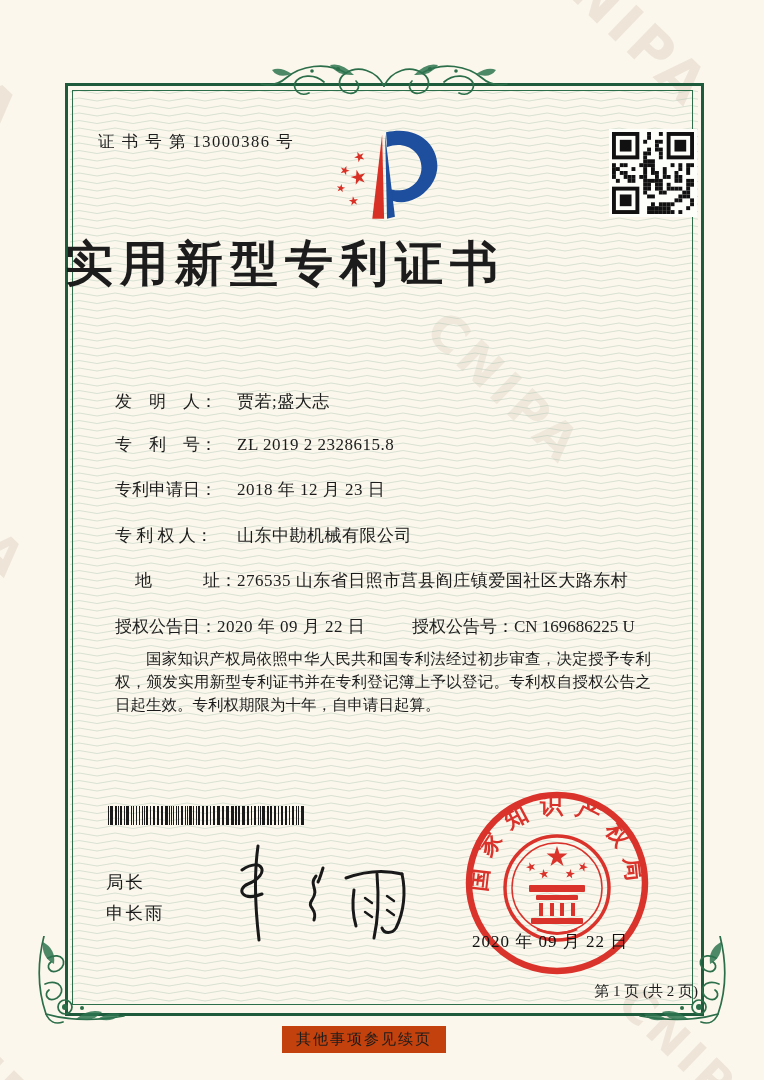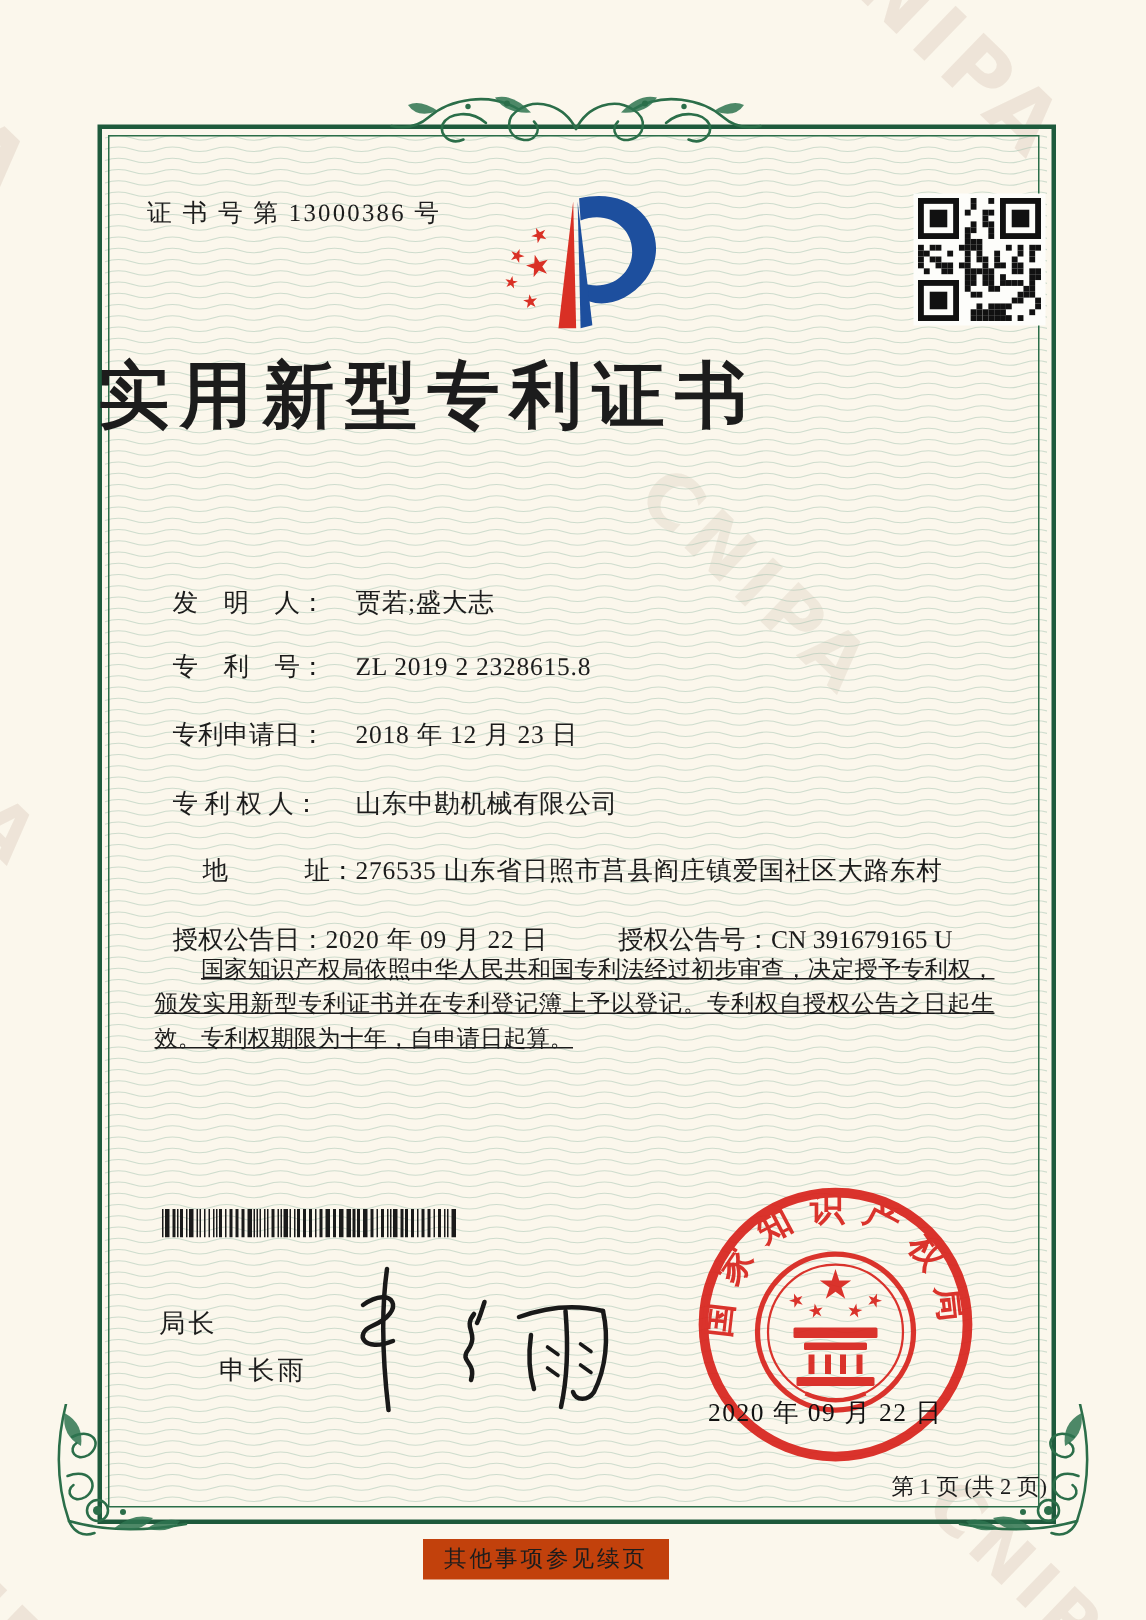--- a/index.html
+++ b/index.html
@@ -17,21 +17,21 @@
   
   .cert-no{position:absolute;left:98px;top:131px;font-size:16.5px;letter-spacing:1.5px;}
   .title{position:absolute;left:65px;top:232px;width:633px;text-align:left;font-size:48px;
          font-weight:bold;letter-spacing:7px;}
   .frow{position:absolute;left:98px;font-size:17px;white-space:pre;}
   .frow .lbl{display:inline-block;min-width:122px;}
   .frow .val{letter-spacing:0.5px;}
   .grant2{position:absolute;left:395px;font-size:17px;white-space:pre;}
   .paras{position:absolute;left:99px;top:631px;width:568px;font-size:15.5px;line-height:23px;
          text-align:justify;}
-  .paras p{margin:4px;text-indent:31px;text-decoration:underline;}
+  .paras p{margin:16px;text-indent:31px;}
   .officer{position:absolute;left:106px;font-size:17.5px;letter-spacing:2px;}
   .footer-page{position:absolute;left:65px;top:982px;width:633px;text-align:right;font-size:15px;}
   .cont-note{position:absolute;left:282px;top:1026px;background:#c2410c;padding:4px 14px;
              font-size:15px;letter-spacing:2px;}
   .seal-date{position:absolute;left:472px;top:930px;font-size:17px;letter-spacing:1px;color:#111;}
   .orn path,.orn circle{stroke:#2b6e49;fill:none;stroke-width:1.7;stroke-linecap:round;}
   .orn .fl{fill:#2e7450;stroke:none;opacity:.85;}
   .orn .dt{fill:#2b6e49;stroke:none;}
 </style>
 </head>
@@ -255,21 +255,21 @@
     <span class="lbl">专 利 权 人：</span><span class="val">山东中勘机械有限公司</span>
   </div>
   <div class="frow" style="top:549px;text-align:right;">
     <span class="lbl">地　　　址：</span><span class="val">276535 山东省日照市莒县阎庄镇爱国社区大路东村</span>
   </div>
 
   <div class="frow" style="top:595px;">
     <span>授权公告日：</span><span class="val">2020 年 09 月 22 日</span>
   </div>
   <div class="grant2" style="top:595px;">
-    <span>授权公告号：</span><span class="val">CN 391679165 U</span>
+    <span>授权公告号：</span><span class="val">CN 169686225 U</span>
   </div>
 
   <div class="paras">
     <p>国家知识产权局依照中华人民共和国专利法经过初步审查，决定授予专利权，颁发实用新型专利证书并在专利登记簿上予以登记。专利权自授权公告之日起生效。专利权期限为十年，自申请日起算。</p>
   </div>
 
   <svg class="abs" id="barcode" style="left:108px;top:806px;" width="204" height="19" viewBox="0 0 204 19" fill="#1a1a1a">
       <rect x="0" y="0" width="1" height="19"></rect>
       <rect x="2" y="0" width="3" height="19"></rect>
       <rect x="7" y="0" width="2" height="19"></rect>
@@ -325,21 +325,21 @@
       <rect x="173" y="0" width="2" height="19"></rect>
       <rect x="177" y="0" width="2" height="19"></rect>
       <rect x="181" y="0" width="1" height="19"></rect>
       <rect x="184" y="0" width="2" height="19"></rect>
       <rect x="188" y="0" width="1" height="19"></rect>
       <rect x="190" y="0" width="1" height="19"></rect>
       <rect x="193" y="0" width="3" height="19"></rect>
     </svg>
 
   <div class="officer" style="top:870px;text-align:center;">局长</div>
-  <div class="officer" style="top:901px;margin-left:40px;">申长雨</div>
+  <div class="officer" style="top:901px;">申长雨</div>
 
   <svg class="abs" style="left:228px;top:840px;" width="190" height="105" viewBox="0 0 190 105" fill="none" stroke="#191919" stroke-width="3" stroke-linecap="round">
     <path d="M30,6 C26,34 27,66 31,100"></path>
     <path d="M14,30 C34,16 44,34 20,44 C8,49 14,62 34,54"></path>
     <path d="M95,28 C93,34 92,38 90,42"></path>
     <path d="M88,36 C80,46 92,48 84,60 C78,68 90,68 86,80"></path>
     <path d="M118,38 C140,30 158,30 174,34"></path>
     <path d="M149,34 C151,58 150,80 146,98"></path>
     <path d="M126,50 C124,64 125,76 128,86"></path>
     <path d="M174,34 C178,52 176,72 168,88 C164,94 156,94 154,88"></path>

